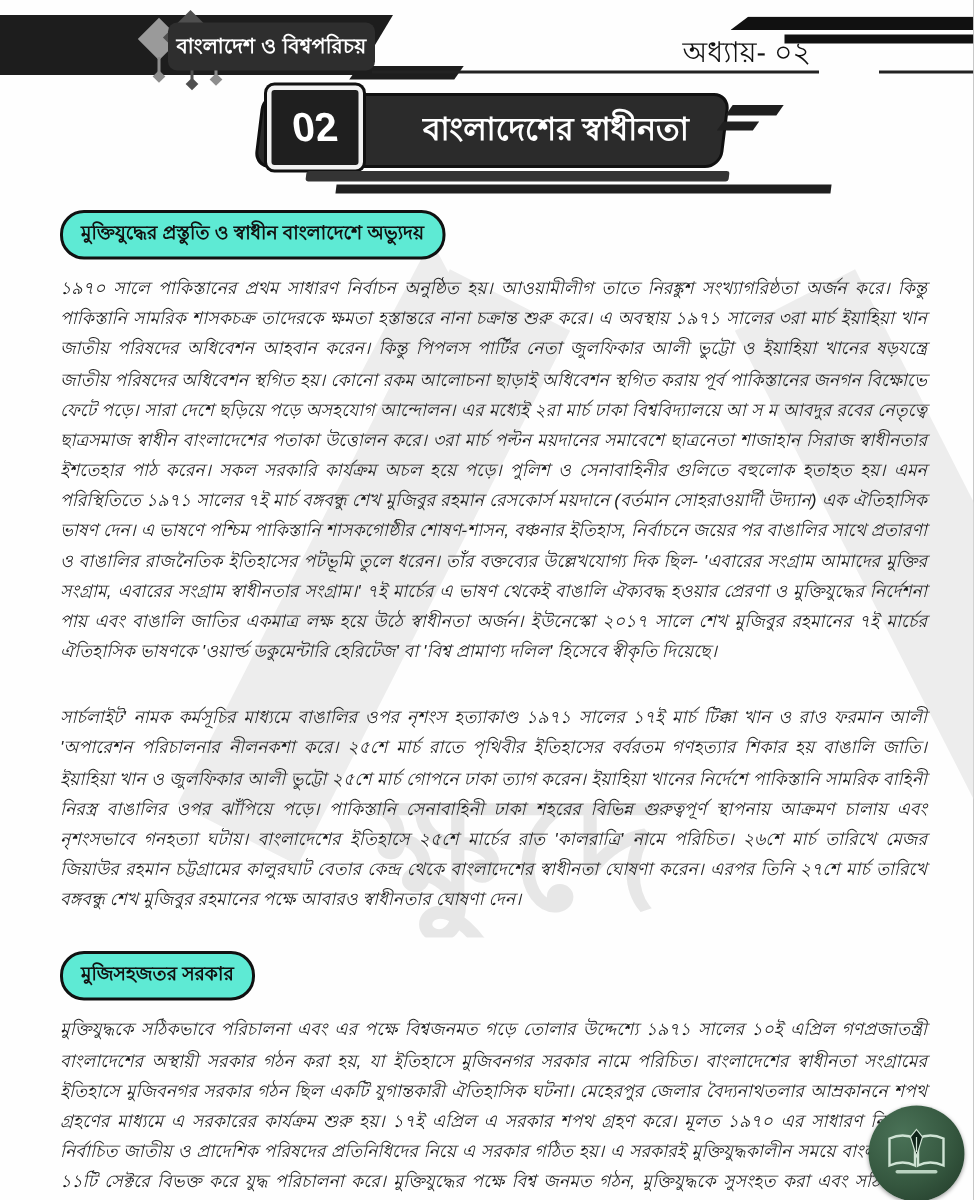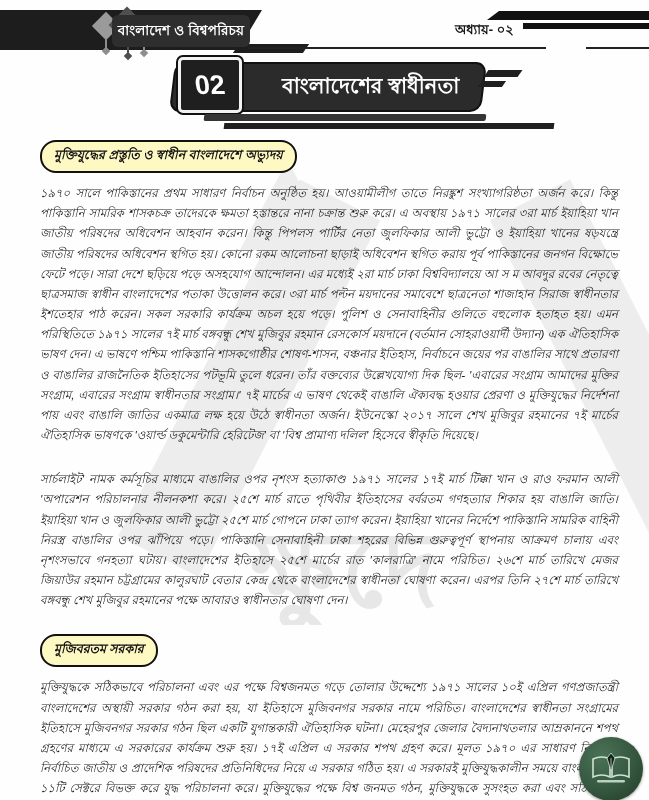--- a/index.html
+++ b/index.html
@@ -40,21 +40,21 @@
 
   .chap-bar1{
     position:absolute;top:11px;left:487px;width:162px;height:9px;background:#111;
     clip-path:polygon(12px 0,100% 0,100% 100%,0 100%);
   }
   .chap-bar2{
     position:absolute;top:23px;left:523px;width:126px;height:6px;background:#111;
   }
   .chap-label{
     position:absolute;top:20px;left:455px;width:120px;
-    font-size:13px;font-weight:bold;color:#111;white-space:nowrap;
+    font-size:19px;font-weight:normal;color:#111;white-space:nowrap;
   }
   .hdr-rule-a{position:absolute;top:47px;left:248px;width:298px;height:2px;background:#222;}
   .hdr-rule-b{position:absolute;top:47px;left:586px;width:63px;height:2px;background:#222;}
 
   
   .badge-wrap{position:absolute;top:60px;left:160px;width:340px;height:64px;}
   .badge-main{
     position:absolute;top:4px;left:14px;width:308px;height:46px;
     background:#2b2b2b;border-radius:9px;transform:skewX(-7deg);
     box-shadow:0 0 0 2px #111;
@@ -85,22 +85,22 @@
   .wm-text{
     position:absolute;top:515px;left:250px;width:420px;height:110px;
     color:#e7e7e7;font-size:105px;font-weight:bold;letter-spacing:6px;
     overflow:hidden;pointer-events:none;line-height:110px;
   }
 
   
   .content{position:absolute;top:140px;left:40px;width:578px;}
   .sec-box{
     display:inline-block;border:2.5px solid #111;border-radius:16px;
-    padding:4px 12px 5px;background:#fef9c3;
-    font-size:12.5px;font-weight:bold;color:#111;margin-bottom:6px;font-style:italic;
+    padding:4px 12px 5px;background:#5eead4;
+    font-size:12.5px;font-weight:bold;color:#111;margin-bottom:6px;
   }
   .para{
     text-align:justify;font-size:11.6px;line-height:1.74;color:#1c1c1c;
     margin:4px 0 24px;
     font-style:italic;
   }
 
   
   .logo{
     position:absolute;top:737px;left:579px;width:64px;height:64px;border-radius:50%;
@@ -159,21 +159,21 @@
   <div class="content">
 
     <div class="sec-box">
       <span>মুক্তিযুদ্ধের প্রস্তুতি ও স্বাধীন বাংলাদেশে অভ্যুদয়</span>
     </div>
     <div class="para">১৯৭০ সালে পাকিস্তানের প্রথম সাধারণ নির্বাচন অনুষ্ঠিত হয়। আওয়ামীলীগ তাতে নিরঙ্কুশ সংখ্যাগরিষ্ঠতা অর্জন করে। কিন্তু পাকিস্তানি সামরিক শাসকচক্র তাদেরকে ক্ষমতা হস্তান্তরে নানা চক্রান্ত শুরু করে। এ অবস্থায় ১৯৭১ সালের ৩রা মার্চ ইয়াহিয়া খান জাতীয় পরিষদের অধিবেশন আহবান করেন। কিন্তু পিপলস পার্টির নেতা জুলফিকার আলী ভুট্টো ও ইয়াহিয়া খানের ষড়যন্ত্রে জাতীয় পরিষদের অধিবেশন স্থগিত হয়। কোনো রকম আলোচনা ছাড়াই অধিবেশন স্থগিত করায় পূর্ব পাকিস্তানের জনগন বিক্ষোভে ফেটে পড়ে। সারা দেশে ছড়িয়ে পড়ে অসহযোগ আন্দোলন। এর মধ্যেই ২রা মার্চ ঢাকা বিশ্ববিদ্যালয়ে আ স ম আবদুর রবের নেতৃত্বে ছাত্রসমাজ স্বাধীন বাংলাদেশের পতাকা উত্তোলন করে। ৩রা মার্চ পল্টন ময়দানের সমাবেশে ছাত্রনেতা শাজাহান সিরাজ স্বাধীনতার ইশতেহার পাঠ করেন। সকল সরকারি কার্যক্রম অচল হয়ে পড়ে। পুলিশ ও সেনাবাহিনীর গুলিতে বহুলোক হতাহত হয়। এমন পরিস্থিতিতে ১৯৭১ সালের ৭ই মার্চ বঙ্গবন্ধু শেখ মুজিবুর রহমান রেসকোর্স ময়দানে (বর্তমান সোহরাওয়ার্দী উদ্যান) এক ঐতিহাসিক ভাষণ দেন। এ ভাষণে পশ্চিম পাকিস্তানি শাসকগোষ্ঠীর শোষণ-শাসন, বঞ্চনার ইতিহাস, নির্বাচনে জয়ের পর বাঙালির সাথে প্রতারণা ও বাঙালির রাজনৈতিক ইতিহাসের পটভূমি তুলে ধরেন। তাঁর বক্তব্যের উল্লেখযোগ্য দিক ছিল- 'এবারের সংগ্রাম আমাদের মুক্তির সংগ্রাম, এবারের সংগ্রাম স্বাধীনতার সংগ্রাম।' ৭ই মার্চের এ ভাষণ থেকেই বাঙালি ঐক্যবদ্ধ হওয়ার প্রেরণা ও মুক্তিযুদ্ধের নির্দেশনা পায় এবং বাঙালি জাতির একমাত্র লক্ষ হয়ে উঠে স্বাধীনতা অর্জন। ইউনেস্কো ২০১৭ সালে শেখ মুজিবুর রহমানের ৭ই মার্চের ঐতিহাসিক ভাষণকে 'ওয়ার্ল্ড ডকুমেন্টারি হেরিটেজ' বা 'বিশ্ব প্রামাণ্য দলিল' হিসেবে স্বীকৃতি দিয়েছে।</div>
 
     <div class="para">সার্চলাইট' নামক কর্মসূচির মাধ্যমে বাঙালির ওপর নৃশংস হত্যাকাণ্ড ১৯৭১ সালের ১৭ই মার্চ টিক্কা খান ও রাও ফরমান আলী 'অপারেশন পরিচালনার নীলনকশা করে। ২৫শে মার্চ রাতে পৃথিবীর ইতিহাসের বর্বরতম গণহত্যার শিকার হয় বাঙালি জাতি। ইয়াহিয়া খান ও জুলফিকার আলী ভুট্টো ২৫শে মার্চ গোপনে ঢাকা ত্যাগ করেন। ইয়াহিয়া খানের নির্দেশে পাকিস্তানি সামরিক বাহিনী নিরস্ত্র বাঙালির ওপর ঝাঁপিয়ে পড়ে। পাকিস্তানি সেনাবাহিনী ঢাকা শহরের বিভিন্ন গুরুত্বপূর্ণ স্থাপনায় আক্রমণ চালায় এবং নৃশংসভাবে গনহত্যা ঘটায়। বাংলাদেশের ইতিহাসে ২৫শে মার্চের রাত 'কালরাত্রি' নামে পরিচিত। ২৬শে মার্চ তারিখে মেজর জিয়াউর রহমান চট্টগ্রামের কালুরঘাট বেতার কেন্দ্র থেকে বাংলাদেশের স্বাধীনতা ঘোষণা করেন। এরপর তিনি ২৭শে মার্চ তারিখে বঙ্গবন্ধু শেখ মুজিবুর রহমানের পক্ষে আবারও স্বাধীনতার ঘোষণা দেন।</div>
 
     <div class="sec-box">
-      <span>মুজিবরতম সরকার</span>
+      <span>মুজিসহজতর সরকার</span>
     </div>
     <div class="para">মুক্তিযুদ্ধকে সঠিকভাবে পরিচালনা এবং এর পক্ষে বিশ্বজনমত গড়ে তোলার উদ্দেশ্যে ১৯৭১ সালের ১০ই এপ্রিল গণপ্রজাতন্ত্রী বাংলাদেশের অস্থায়ী সরকার গঠন করা হয়, যা ইতিহাসে মুজিবনগর সরকার নামে পরিচিত। বাংলাদেশের স্বাধীনতা সংগ্রামের ইতিহাসে মুজিবনগর সরকার গঠন ছিল একটি যুগান্তকারী ঐতিহাসিক ঘটনা। মেহেরপুর জেলার বৈদ্যনাথতলার আম্রকাননে শপথ গ্রহণের মাধ্যমে এ সরকারের কার্যক্রম শুরু হয়। ১৭ই এপ্রিল এ সরকার শপথ গ্রহণ করে। মূলত ১৯৭০ এর সাধারণ নির্বাচনে নির্বাচিত জাতীয় ও প্রাদেশিক পরিষদের প্রতিনিধিদের নিয়ে এ সরকার গঠিত হয়। এ সরকারই মুক্তিযুদ্ধকালীন সময়ে বাংলাদেশকে ১১টি সেক্টরে বিভক্ত করে যুদ্ধ পরিচালনা করে। মুক্তিযুদ্ধের পক্ষে বিশ্ব জনমত গঠন, মুক্তিযুদ্ধকে সুসংহত করা এবং সঠিকভাবে পরিচালনার মাধ্যমে এ সরকার বাংলাদেশের স্বাধীনতা অর্জনকে সহজতর করে তোলে। এ সরকারের রাষ্ট্রপতি ও মুক্তিযুদ্ধের সর্বাধিনায়ক ছিলেন বঙ্গবন্ধু শেখ মুজিবুর রহমান আর প্রধানমন্ত্রী ছিলেন তাজউদ্দীন আহমদ।</div>
 
   </div>
 
   <div class="logo">
     <svg width="44" height="40" viewBox="0 0 44 40">
       <path d="M4 10 Q13 6 21 10 L21 28 Q13 24 4 28 Z" fill="none" stroke="#cfe3d4" stroke-width="1.6"></path>
       <path d="M40 10 Q31 6 23 10 L23 28 Q31 24 40 28 Z" fill="none" stroke="#cfe3d4" stroke-width="1.6"></path>
       <path d="M22 4 L26 9 L22 22 L18 9 Z" fill="#10241a" stroke="#cfe3d4" stroke-width="0.8"></path>

